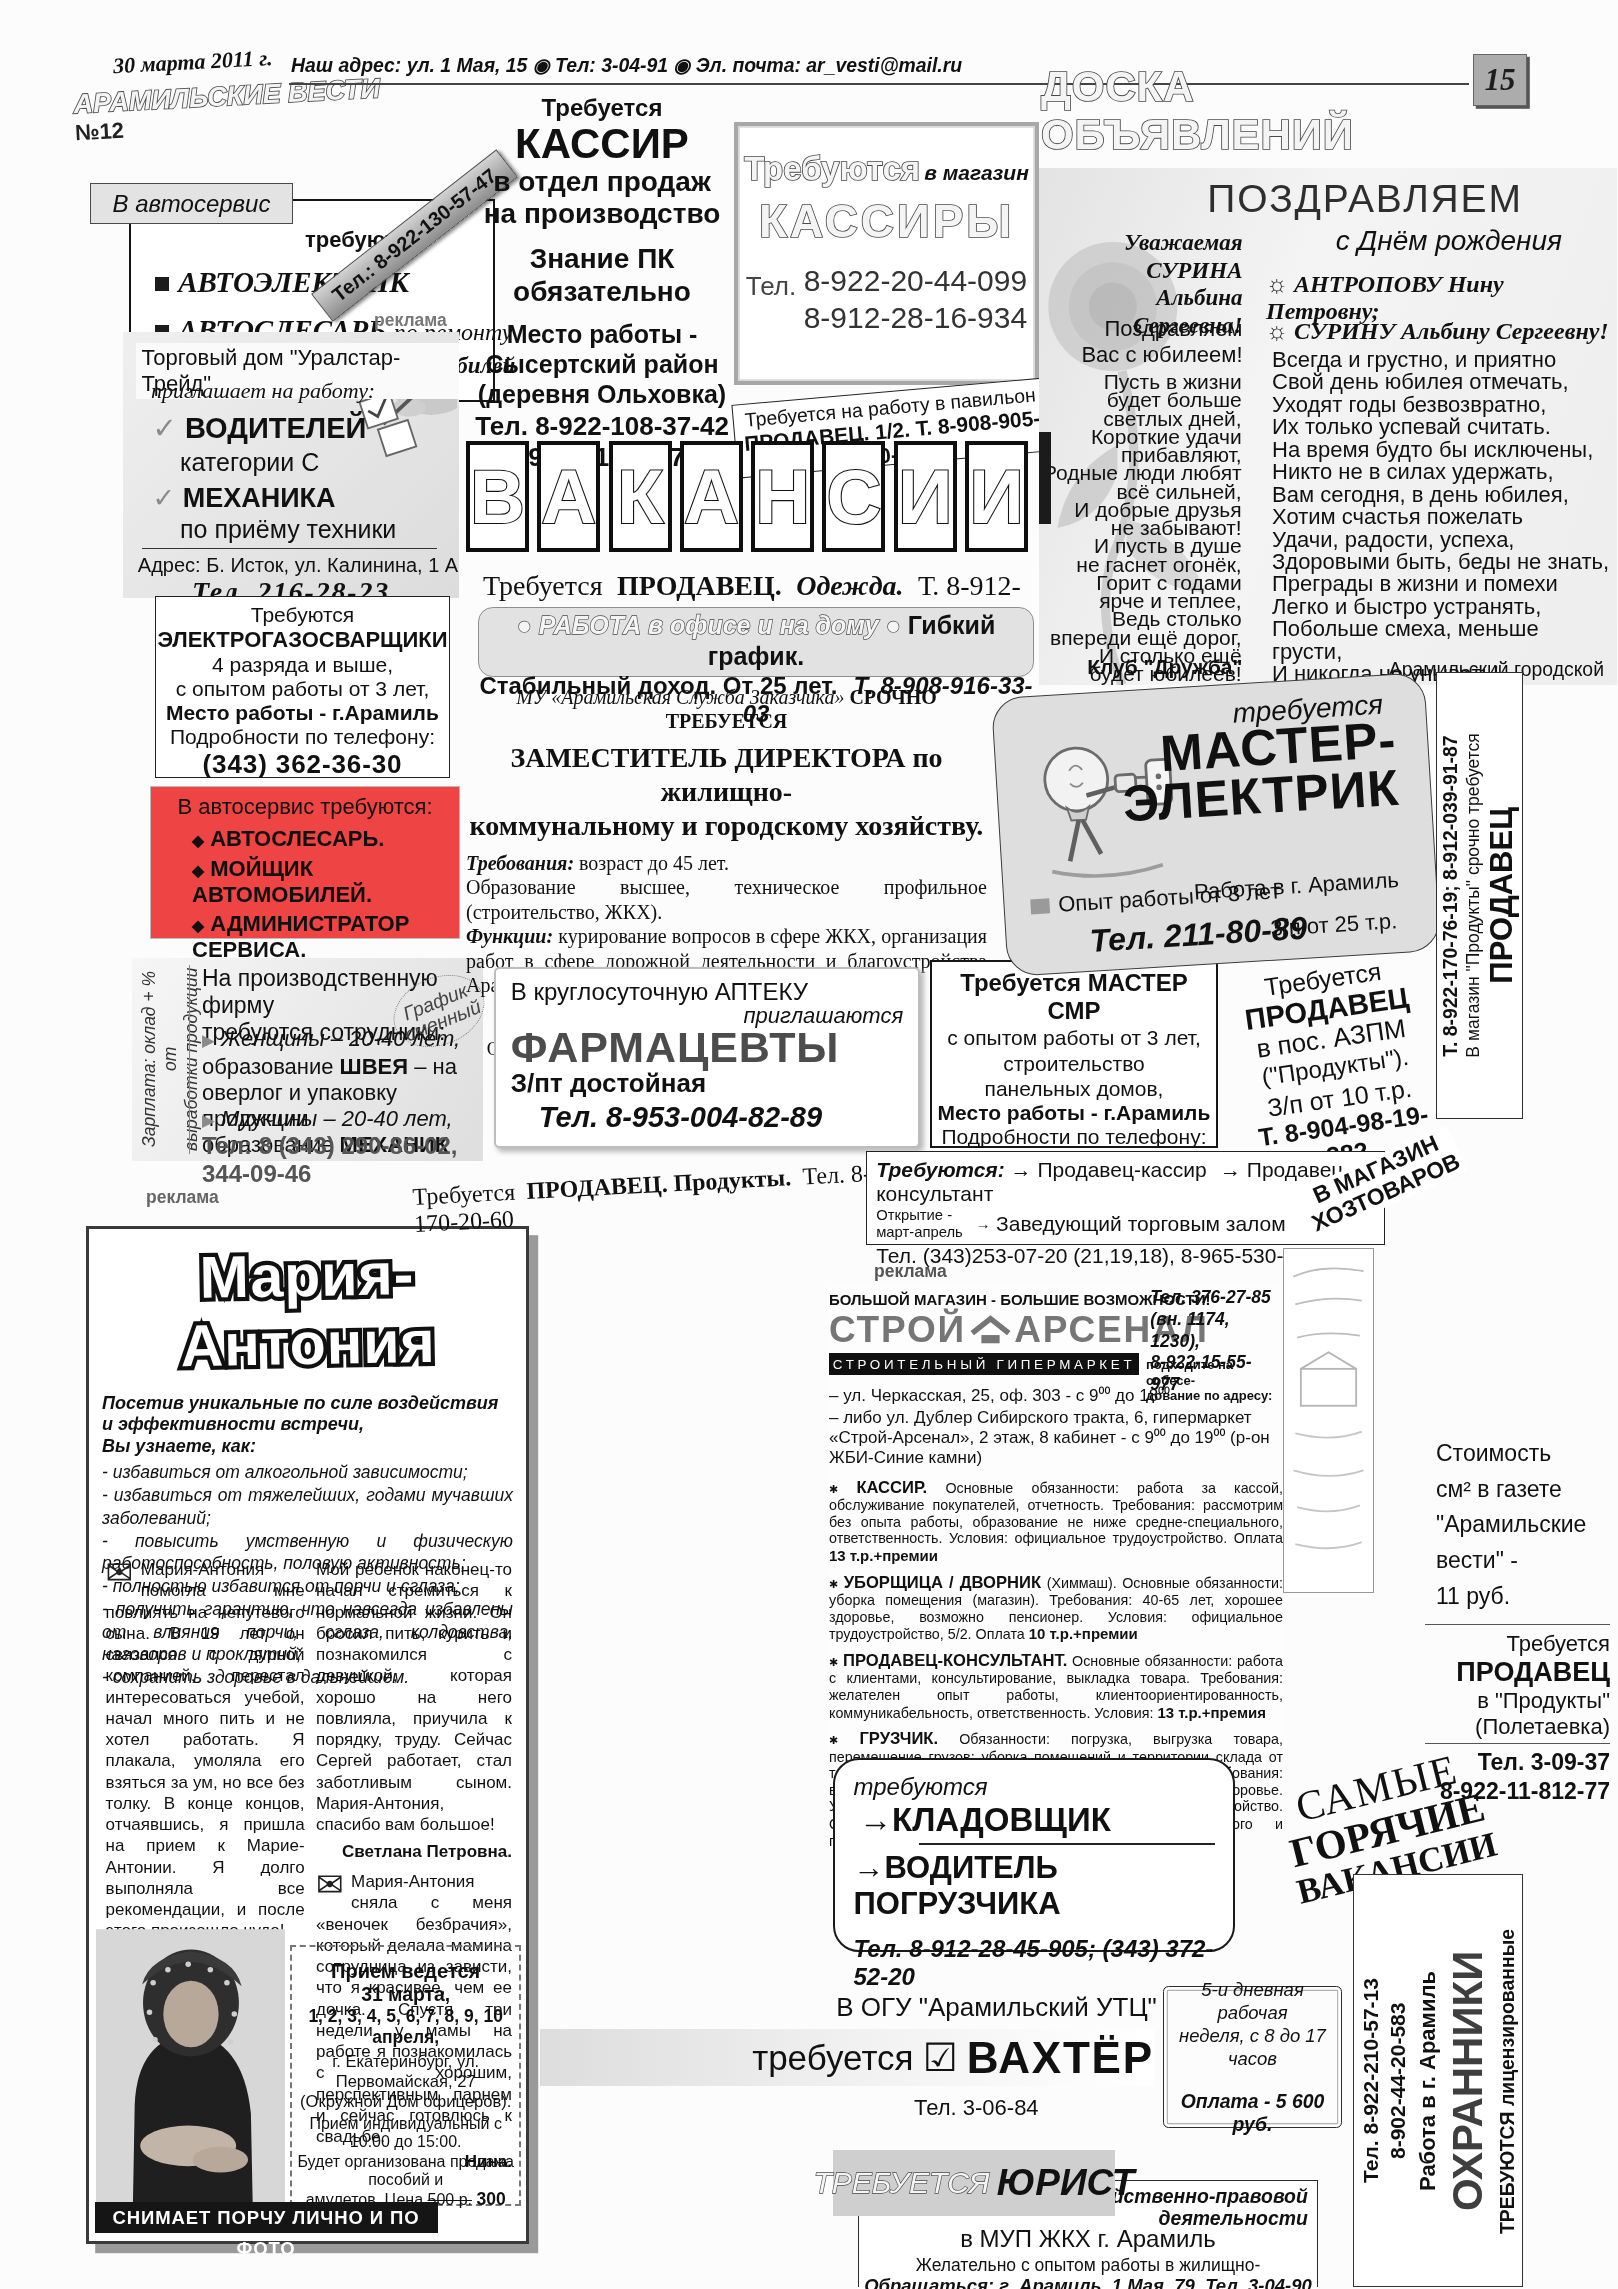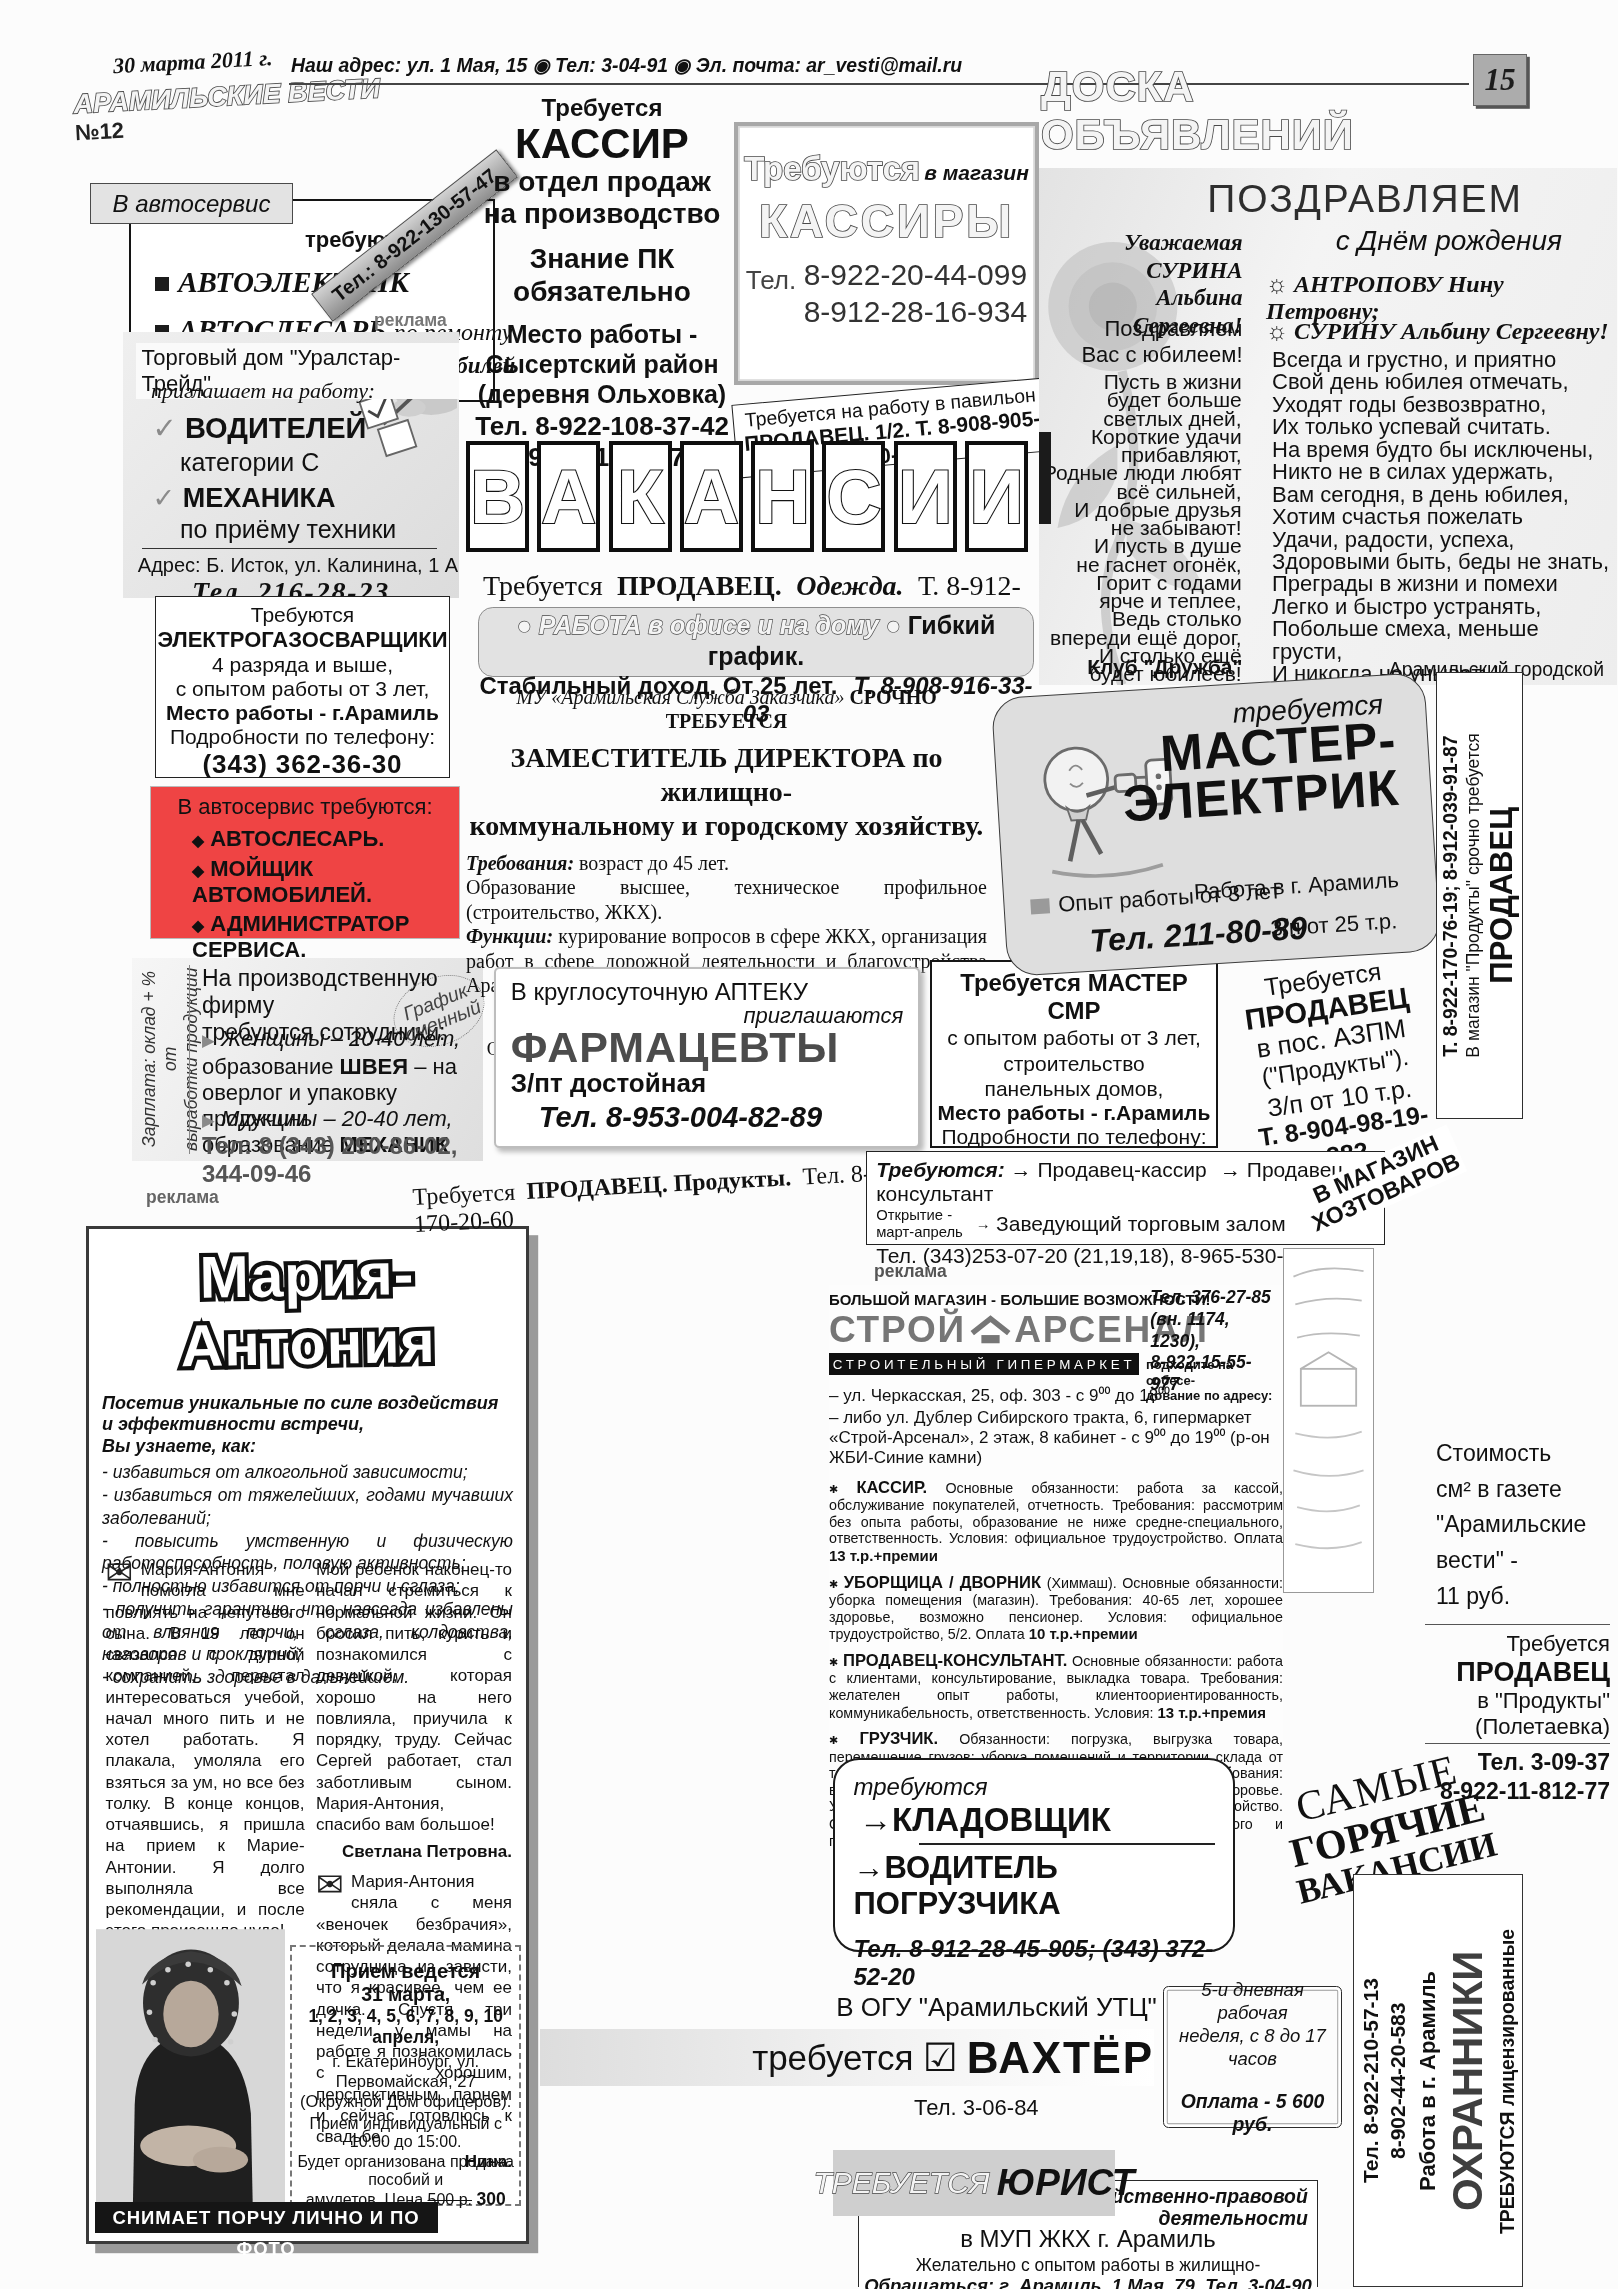--- a/index.html
+++ b/index.html
@@ -215,21 +215,21 @@
     <div class="pre" style="font-size:26px;line-height:1.2;margin-top:1.8px;">Тел. 8-922-108-37-42
 8-922-213-04-74</div>
   </div>
 
   <div class="abs" style="left:734px;top:122px;width:297px;height:255px;border:4.6px solid #a8a8a8;box-shadow:inset 0 0 0 1.8px #d8d8d8;background:#fff;">
     <div style="text-align:center;margin-top:24px;">
       <span class="outlg b" style="font-size:33px;">Требуются</span>
       <span class="b i" style="font-size:21px;">в магазин</span>
     </div>
     <div class="outlg b ctr" style="font-size:46px;letter-spacing:2.8px;margin-top:5.5px;">КАССИРЫ</div>
-    <div style="display:flex;justify-content:center;align-items:flex-start;margin-top:8px;">
+    <div style="display:flex;justify-content:center;align-items:flex-start;margin-top:14px;">
       <span style="font-size:26px;color:#444;margin:9.2px 7.4px 0 0;">Тел.</span>
       <span class="pre" style="font-size:30px;color:#333;line-height:1.25;">8-922-20-44-099
 8-912-28-16-934</span>
     </div>
   </div>
 
   <div class="abs ctr" style="left:734px;top:391px;width:314px;height:68px;border:1.8px solid #222;transform:rotate(-5deg);background:#fff;padding-top:3.7px;">
     <div style="font-size:19.4px;">Требуется на работу в павильон</div>
     <div class="b" style="font-size:21px;">ПРОДАВЕЦ. 1/2. Т. 8-908-905-70-51</div>
   </div>

